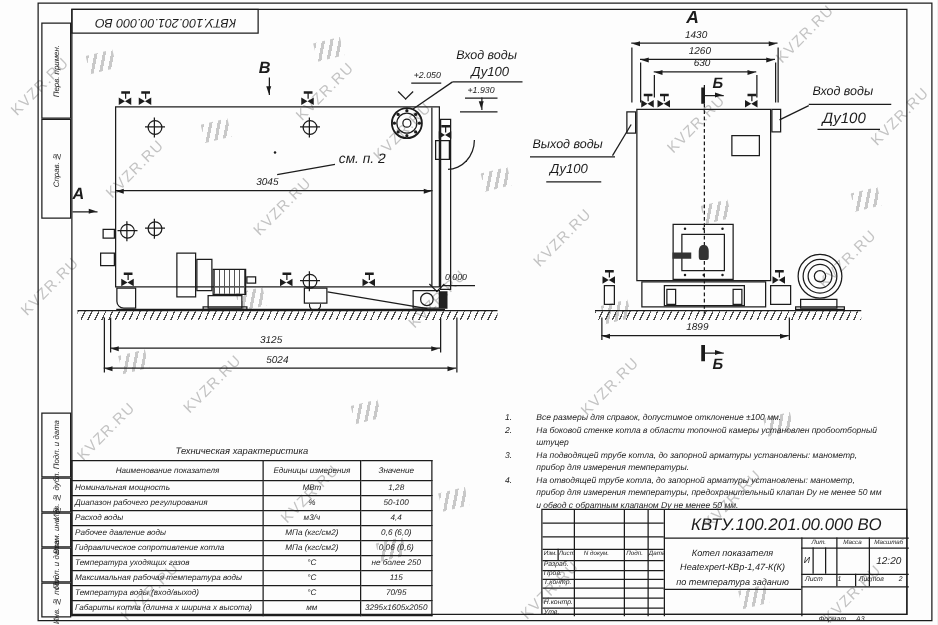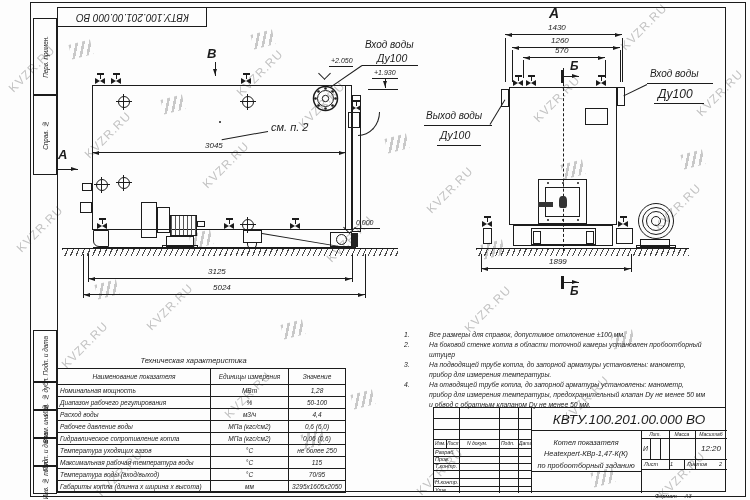--- a/index.html
+++ b/index.html
@@ -262,21 +262,21 @@
   <div class="vl" style="left:622px;top:38px;height:44px"></div>
   <div class="dim" style="left:505px;top:34px;width:117px"></div>
   <div class="lbl" style="left:548px;top:24px;font-size:8px">1430</div>
   <div class="vl" style="left:512px;top:50px;height:32px"></div>
   <div class="vl" style="left:620px;top:50px;height:32px"></div>
   <div class="dim" style="left:512px;top:47px;width:108px"></div>
   <div class="lbl" style="left:551px;top:37px;font-size:8px">1260</div>
   <div class="vl" style="left:523px;top:60px;height:18px"></div>
   <div class="vl" style="left:605px;top:60px;height:18px"></div>
   <div class="dim" style="left:523px;top:57px;width:82px"></div>
-  <div class="lbl" style="left:555px;top:47px;font-size:8px">570</div>
+  <div class="lbl" style="left:555px;top:47px;font-size:8px">630</div>
 
   <div class="lbl" style="left:549px;top:6px;font-size:14px;font-weight:bold">А</div>
   <div class="lbl" style="left:570px;top:60px;font-size:12px;font-weight:bold">Б</div>
   <div class="tick" style="left:561px;top:70px;height:13px"></div>
   <div class="ar-r" style="left:563px;top:76px;width:16px"></div>
   <div class="lbl" style="left:570px;top:285px;font-size:12px;font-weight:bold">Б</div>
   <div class="tick" style="left:561px;top:276px;height:13px"></div>
   <div class="ar-r" style="left:563px;top:282px;width:16px"></div>
 
   <div class="box" style="left:501px;top:89px;width:8px;height:18px"></div>
@@ -440,21 +440,21 @@
 
     <div class="t" style="left:1px;top:41.5px;font-size:5.5px">Разраб.</div>
     <div class="t" style="left:1px;top:49px;font-size:5.5px">Пров.</div>
     <div class="t" style="left:1px;top:56px;font-size:5.5px">Т.контр.</div>
     <div class="t" style="left:1px;top:71.5px;font-size:5.5px">Н.контр.</div>
     <div class="t" style="left:1px;top:79.5px;font-size:5.5px">Утв.</div>
 
     <div class="t" style="left:99px;top:29px;width:106px;text-align:center;font-size:7.3px;white-space:normal;line-height:1.55">
       <span>Котел показателя</span><br>
       <span>Heatexpert-КВр-1,47-К(К)</span><br>
-      <span>по пробоотборный заданию</span>
+      <span>по температура заданию</span>
     </div>
     <div class="vl" style="left:207px;top:22px;height:63px"></div>
     <div class="hl" style="left:97px;top:63px;width:110px"></div>
 
     <div class="hl" style="left:207px;top:30px;width:86px"></div>
     <div class="hl" style="left:207px;top:51px;width:86px"></div>
     <div class="hl" style="left:207px;top:61px;width:86px"></div>
     <div class="vl" style="left:235px;top:22px;height:39px"></div>
     <div class="vl" style="left:261px;top:22px;height:39px"></div>
     <div class="vl" style="left:216px;top:30px;height:21px"></div>

